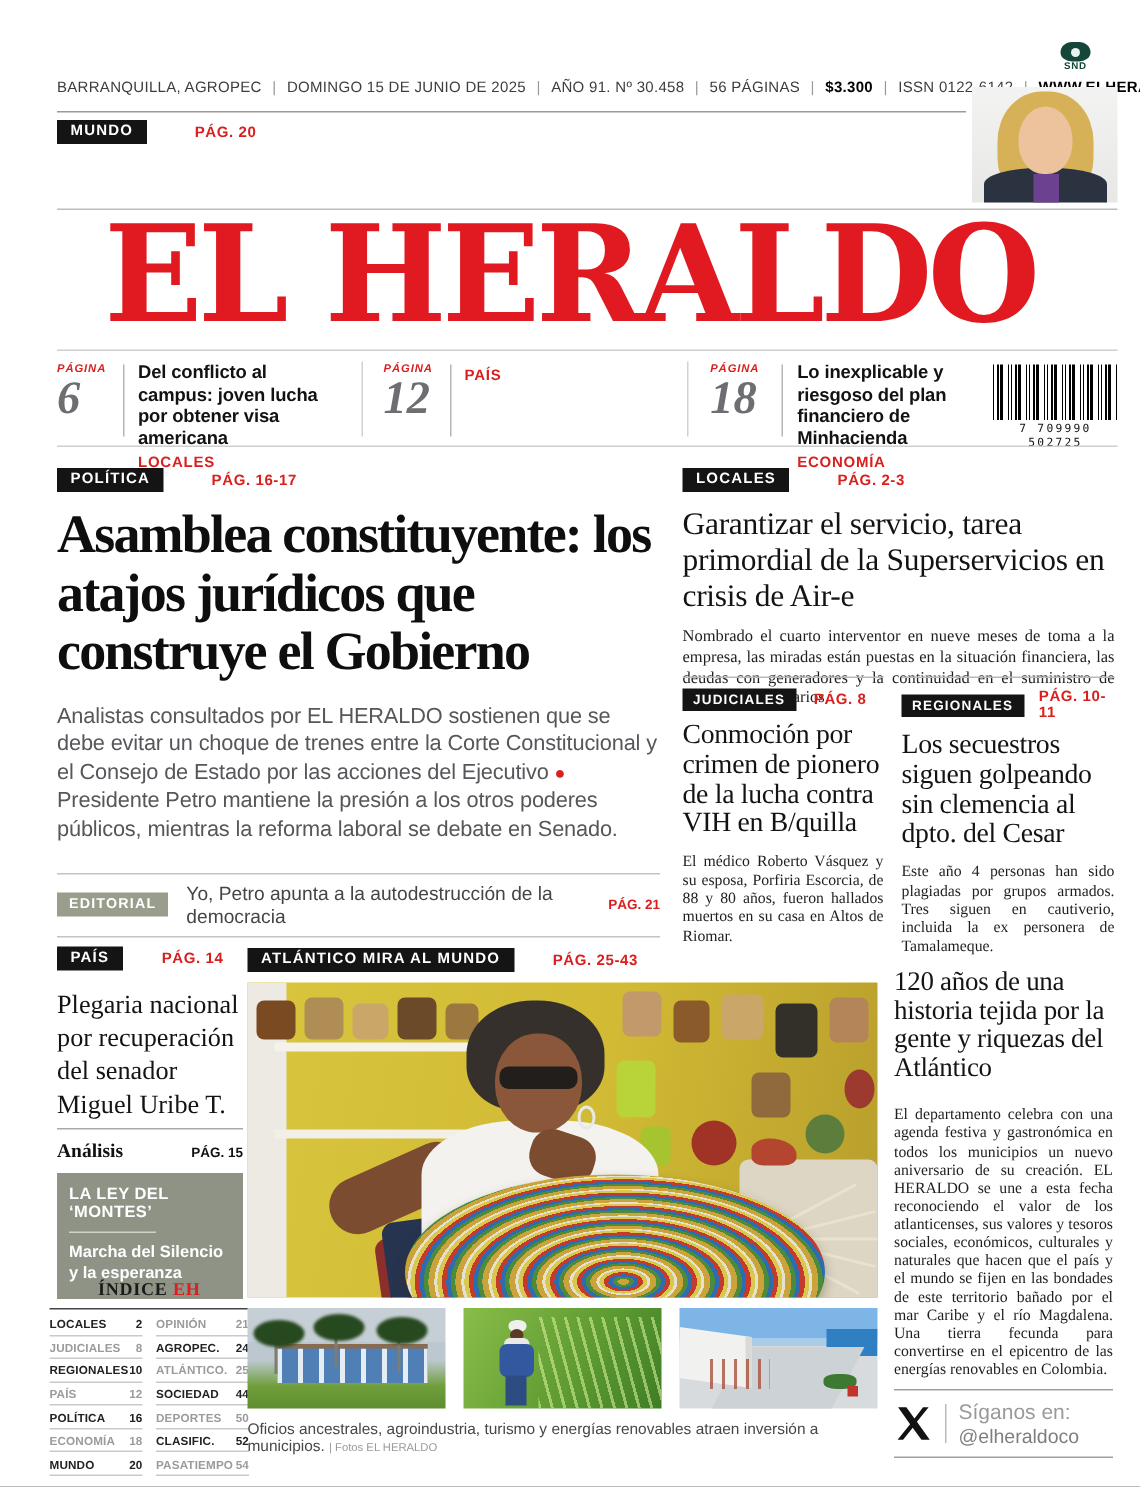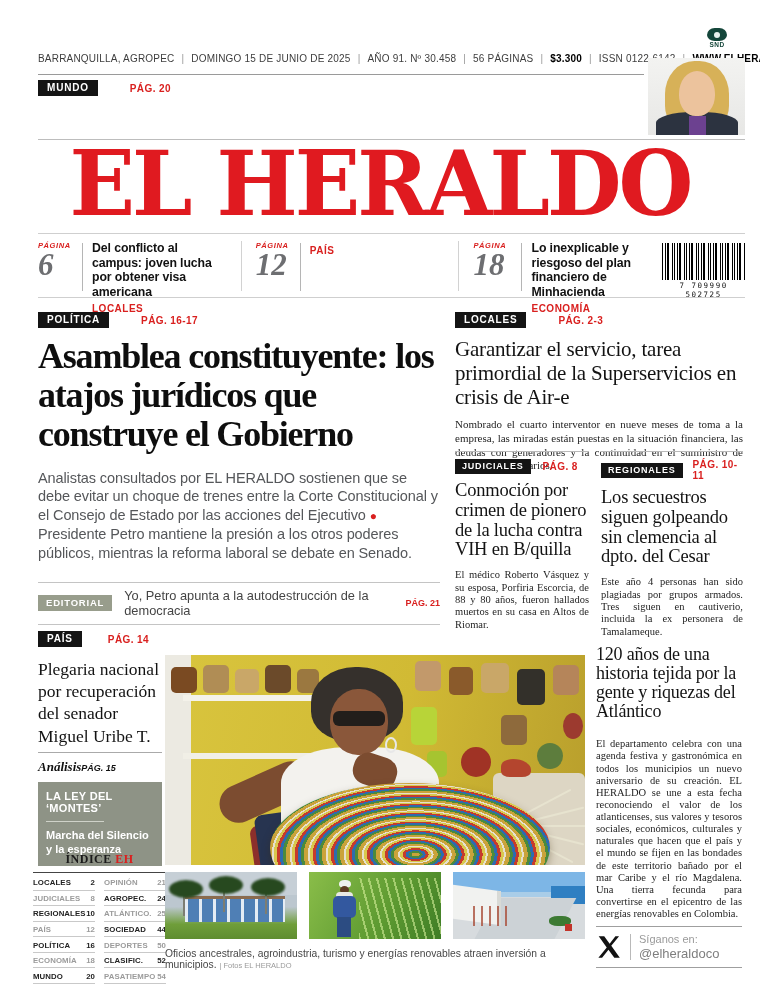--- a/index.html
+++ b/index.html
@@ -79,21 +79,21 @@
   
   .editorial { position:absolute; left:38px; top:582px; width:402px; border-top:1px solid #c4c4c4; border-bottom:1px solid #c4c4c4; padding:5px 0 6px; display:flex; align-items:center; }
   .ed-tag { background:#989d8c; color:#fff; font-weight:bold; font-size:9.5px; letter-spacing:.8px; padding:2px 8px 3px; flex:none; }
   .ed-text { flex:1; margin-left:12px; font-size:12.8px; color:#454545; }
   .ed-pg { color:#d9201f; font-weight:bold; font-size:9px; flex:none; }
 
   
   .pais { position:absolute; left:38px; top:631px; width:124px; }
   .pais h3 { margin-top:11px; font-family:"Liberation Serif",serif; font-weight:normal; font-size:17.5px; line-height:1.27; color:#131313; }
   .analisis { position:absolute; left:38px; top:752px; width:124px; border-top:1px solid #aaa; padding-top:6px; }
-  .an-row { display:flex; align-items:baseline;font-style:italic; }
+  .an-row { display:flex; justify-content:space-between; align-items:baseline; }
   .an-label { font-family:"Liberation Serif",serif; font-weight:bold; font-size:13px; color:#111; }
   .an-pg { font-size:9px; font-weight:bold; color:#111; }
   .an-box { margin-top:7px; background:#8e9386; color:#fff; padding:8px 8px 9px; }
   .an-title { font-size:11px; font-weight:bold; letter-spacing:.3px; }
   .an-div { width:58px; height:1px; background:#cfd2c9; margin:7px 0; }
   .an-sub { font-size:11px; font-weight:bold; line-height:1.25; }
 
   .indice { position:absolute; left:33px; top:848px; width:133px; }
   .ix-title { text-align:center; font-family:"Liberation Serif",serif; font-weight:bold; font-size:12px; letter-spacing:.5px; padding:4px 0 5px; border-bottom:1px solid #444; }
   .ix-title .red { color:#d9201f; }
@@ -153,21 +153,21 @@
   .caption .credit { font-size:7.5px; color:#9a9a9a; }
 
   
   .atlantico { position:absolute; left:596px; top:645px; width:146px; }
   .atlantico h3 { font-family:"Liberation Serif",serif; font-weight:normal; font-size:18px; line-height:1.06; color:#141414; letter-spacing:-.2px; }
   .atlantico .sbody { margin-top:17px; font-size:10.5px; line-height:1.155; }
   .social { position:absolute; left:596px; top:926px; width:146px; border-top:1px solid #9f9f9f; border-bottom:1px solid #9f9f9f; padding:6px 0; display:flex; align-items:center; }
   .x-logo { width:26px; height:26px; flex:none; }
   .x-logo svg { width:100%; height:100%; fill:#121212; }
   .soc-div { width:1px; height:26px; background:#b9b9b9; margin:0 8px; flex:none; }
-  .soc-follow { font-size:11px; color:#9a9a9a; }
+  .soc-follow { font-size:14px; color:#9a9a9a; }
   .soc-handle { font-size:13px; color:#7e7e7e; margin-top:1px; }
 </style>
 </head>
 <body>
 
 <div class="page">
 
   <div class="topbar">
     <span>BARRANQUILLA, AGROPEC</span><span>DOMINGO 15 DE JUNIO DE 2025</span><span>AÑO 91. Nº 30.458</span><span>56 PÁGINAS</span><span class="b">$3.300</span><span>ISSN 0122-6142</span><span class="b">WWW.ELHERALDO.CO</span>
   </div>
@@ -357,20 +357,24 @@
             <span>52</span>
           </div>
         <div class="ix-row">
             <span>PASATIEMPO</span>
             <span>54</span>
           </div>
       </div>
     </div>
   </section>
 
+  <div class="pf-tagrow">
+    <span class="tag">ATLÁNTICO MIRA AL MUNDO</span>
+    <span class="pg">PÁG. 25-43</span>
+  </div>
   <div class="photo-main pm">
     <i class="shelfL"></i>
     <i class="shelf1"></i>
     <i class="bag" style="left:6px;top:12px;width:26px;height:26px;background:#7a4a22;"></i>
     <i class="bag" style="left:38px;top:10px;width:26px;height:28px;background:#b08d55;"></i>
     <i class="bag" style="left:70px;top:14px;width:24px;height:24px;background:#c9a768;"></i>
     <i class="bag" style="left:100px;top:10px;width:26px;height:28px;background:#6b4a2a;"></i>
     <i class="bag" style="left:132px;top:14px;width:22px;height:24px;background:#9b7840;"></i>
     <i class="bag" style="left:250px;top:6px;width:26px;height:30px;background:#c2996b;"></i>
     <i class="bag" style="left:284px;top:12px;width:24px;height:28px;background:#8a5a2b;"></i>

